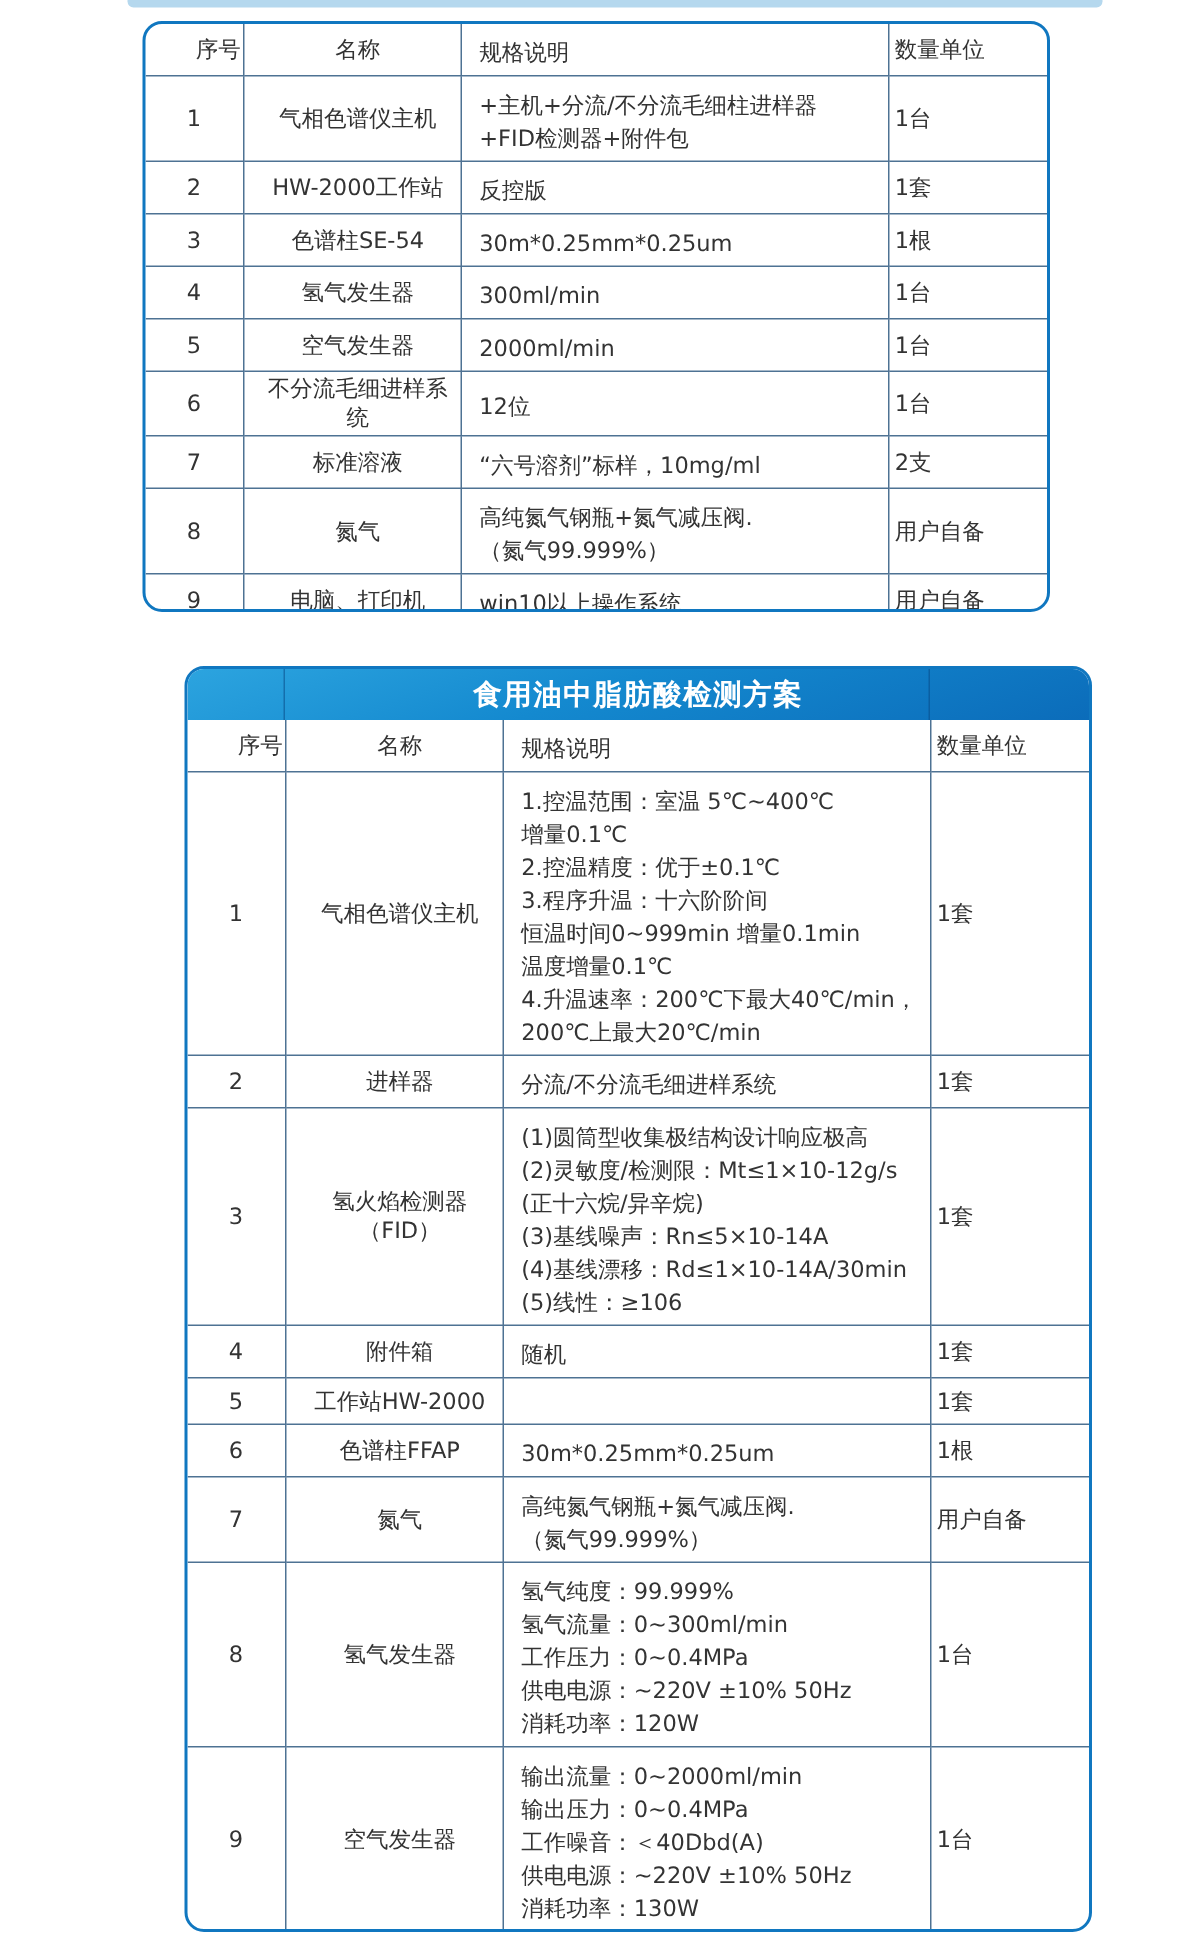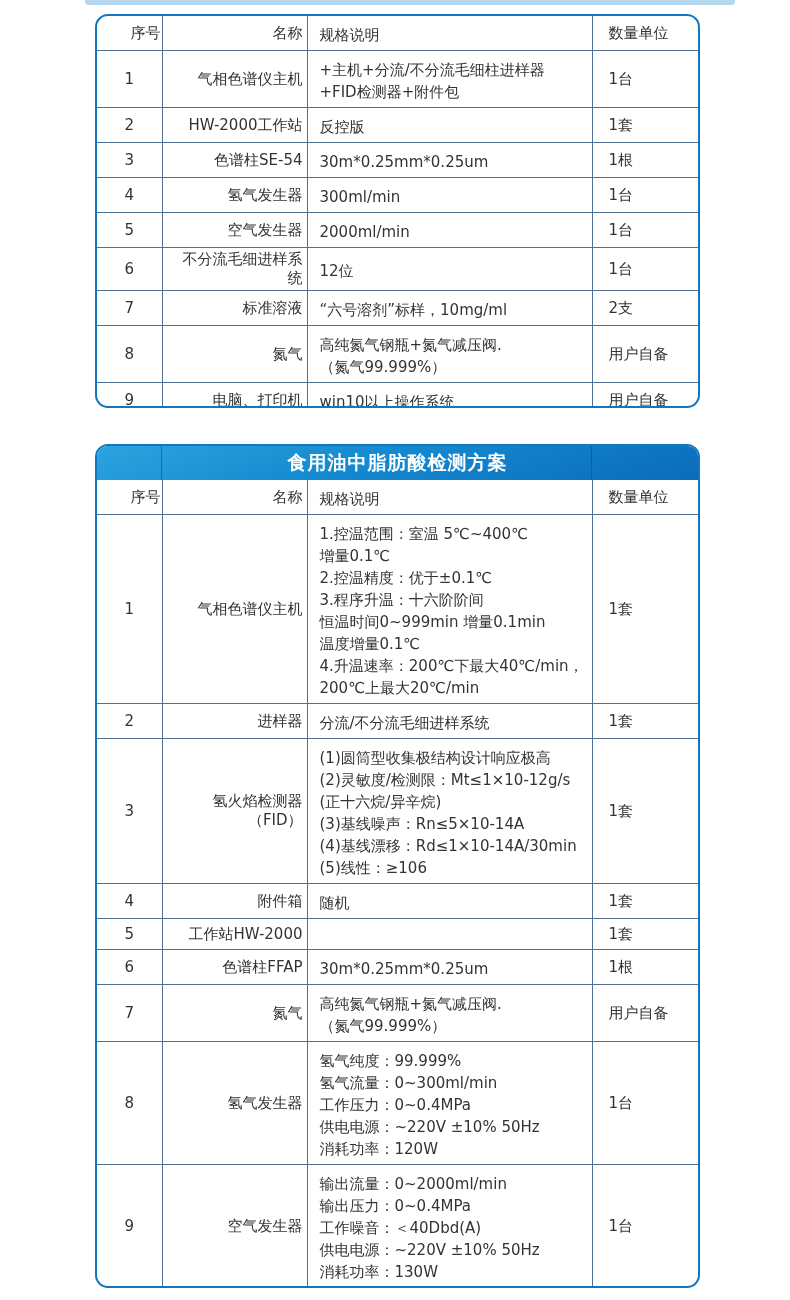--- a/index.html
+++ b/index.html
@@ -3,37 +3,37 @@
 <meta charset="utf-8">
 <style>
   html,body{margin:0;padding:0;background:#ffffff;}
   body{width:790px;height:1300px;position:relative;overflow:hidden;
        font-family:"DejaVu Sans","Liberation Sans",sans-serif;color:#333;}
   .top-strip{position:absolute;left:85px;top:0;width:650px;height:5px;
        background:#b5d8ee;border-radius:0 0 4px 4px;}
   .panel{position:absolute;left:95px;width:605px;background:#fff;
        border:2px solid #1077c0;border-radius:13px;overflow:hidden;box-sizing:border-box;}
   .panel-1{top:14px;height:394px;}
-  .panel-2{top:444px;height:844px;}
+  .panel-2{top:444px;height:844px;margin-left:28px;}
   .title-bar{position:relative;width:100%;background:linear-gradient(160deg,#2ca4df 0%,#1489cf 45%,#0b6cba 100%);
        display:flex;align-items:center;justify-content:center;}
   .panel-1 .title-bar{height:36px;}
   .panel-2 .title-bar{height:34px;}
   .title-text{color:#fff;font-weight:bold;font-size:19px;letter-spacing:1px;}
   .title-div{position:absolute;top:0;bottom:0;width:1px;background:rgba(8,74,134,0.55);}
   .title-div.d1{left:64px;}
   .title-div.d2{left:494px;}
   table.spec{border-collapse:collapse;border-style:hidden;table-layout:fixed;width:100%;}
   table.spec td,table.spec th{border:1px solid #4e7293;vertical-align:middle;
        font-size:15px;font-weight:normal;color:#333;overflow:hidden;}
   col.c-no{width:65px;} col.c-name{width:145px;} col.c-spec{width:285px;} col.c-qty{width:110px;}
   td.no{text-align:center;}
-  td.name,th.name{text-align:right;padding:2px 4px 2px 12px;}
+  td.name,th.name{text-align:center;padding:2px 4px 2px 12px;}
   td.spec-cell,th.spec-cell{text-align:left;padding:8px 6px 4px 12px;white-space:pre-line;line-height:22px;}
-  td.qty,th.qty{text-align:left;padding:2px 4px 2px 16px;}
+  td.qty,th.qty{text-align:left;padding:2px 4px 2px 4px;}
   th.no{text-align:right;padding-left:10px;}
 </style>
 </head>
 <body>
 
 <div class="top-strip"></div>
 
 <section class="panel panel-1">
   <table class="spec">
     <colgroup>

